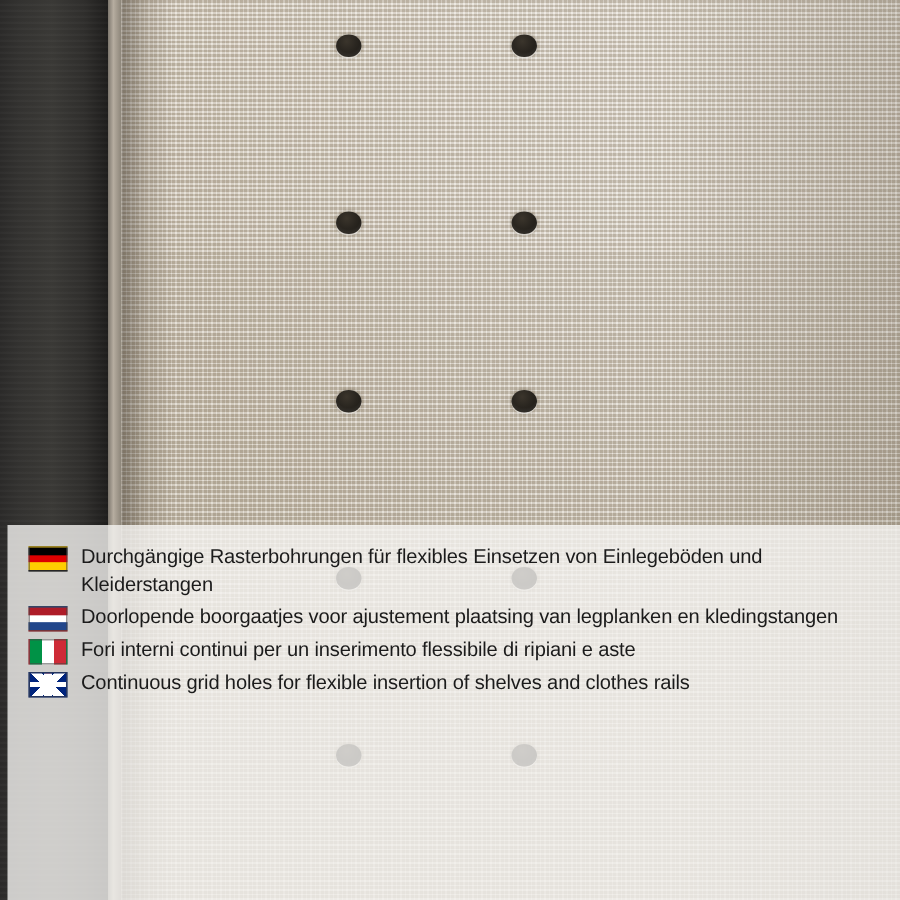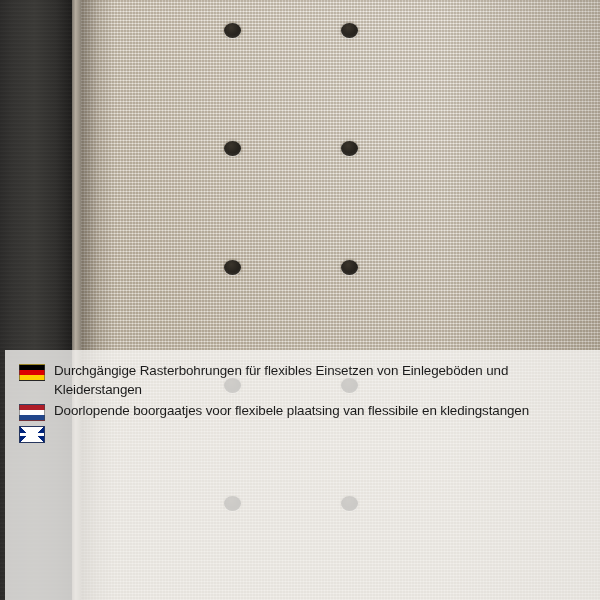--- a/index.html
+++ b/index.html
@@ -196,22 +196,27 @@
   <div class="caption-box">
 
     <div class="cap-row">
       <span class="flag flag-de"></span>
       <span class="cap-text">Durchgängige Rasterbohrungen für flexibles Einsetzen von Einlegeböden und Kleiderstangen</span>
     </div>
 
 
     <div class="cap-row">
       <span class="flag flag-nl"></span>
-      <span class="cap-text">Doorlopende boorgaatjes voor flexibele plaatsing van flessibile en kledingstangen</span>
-    </div>
-
+      <span class="cap-text">Doorlopende boorgaatjes voor ajustement plaatsing van legplanken en kledingstangen</span>
+    </div>
+
+    <div class="cap-row">
+      <span class="flag flag-it"></span>
+      <span class="cap-text">Fori interni continui per un inserimento flessibile di ripiani e aste</span>
+    </div>
 
     <div class="cap-row">
       <span class="flag flag-gb"></span>
+      <span class="cap-text">Continuous grid holes for flexible insertion of shelves and clothes rails</span>
     </div>
 
   </div>
 </div>
 
 </body></html>

